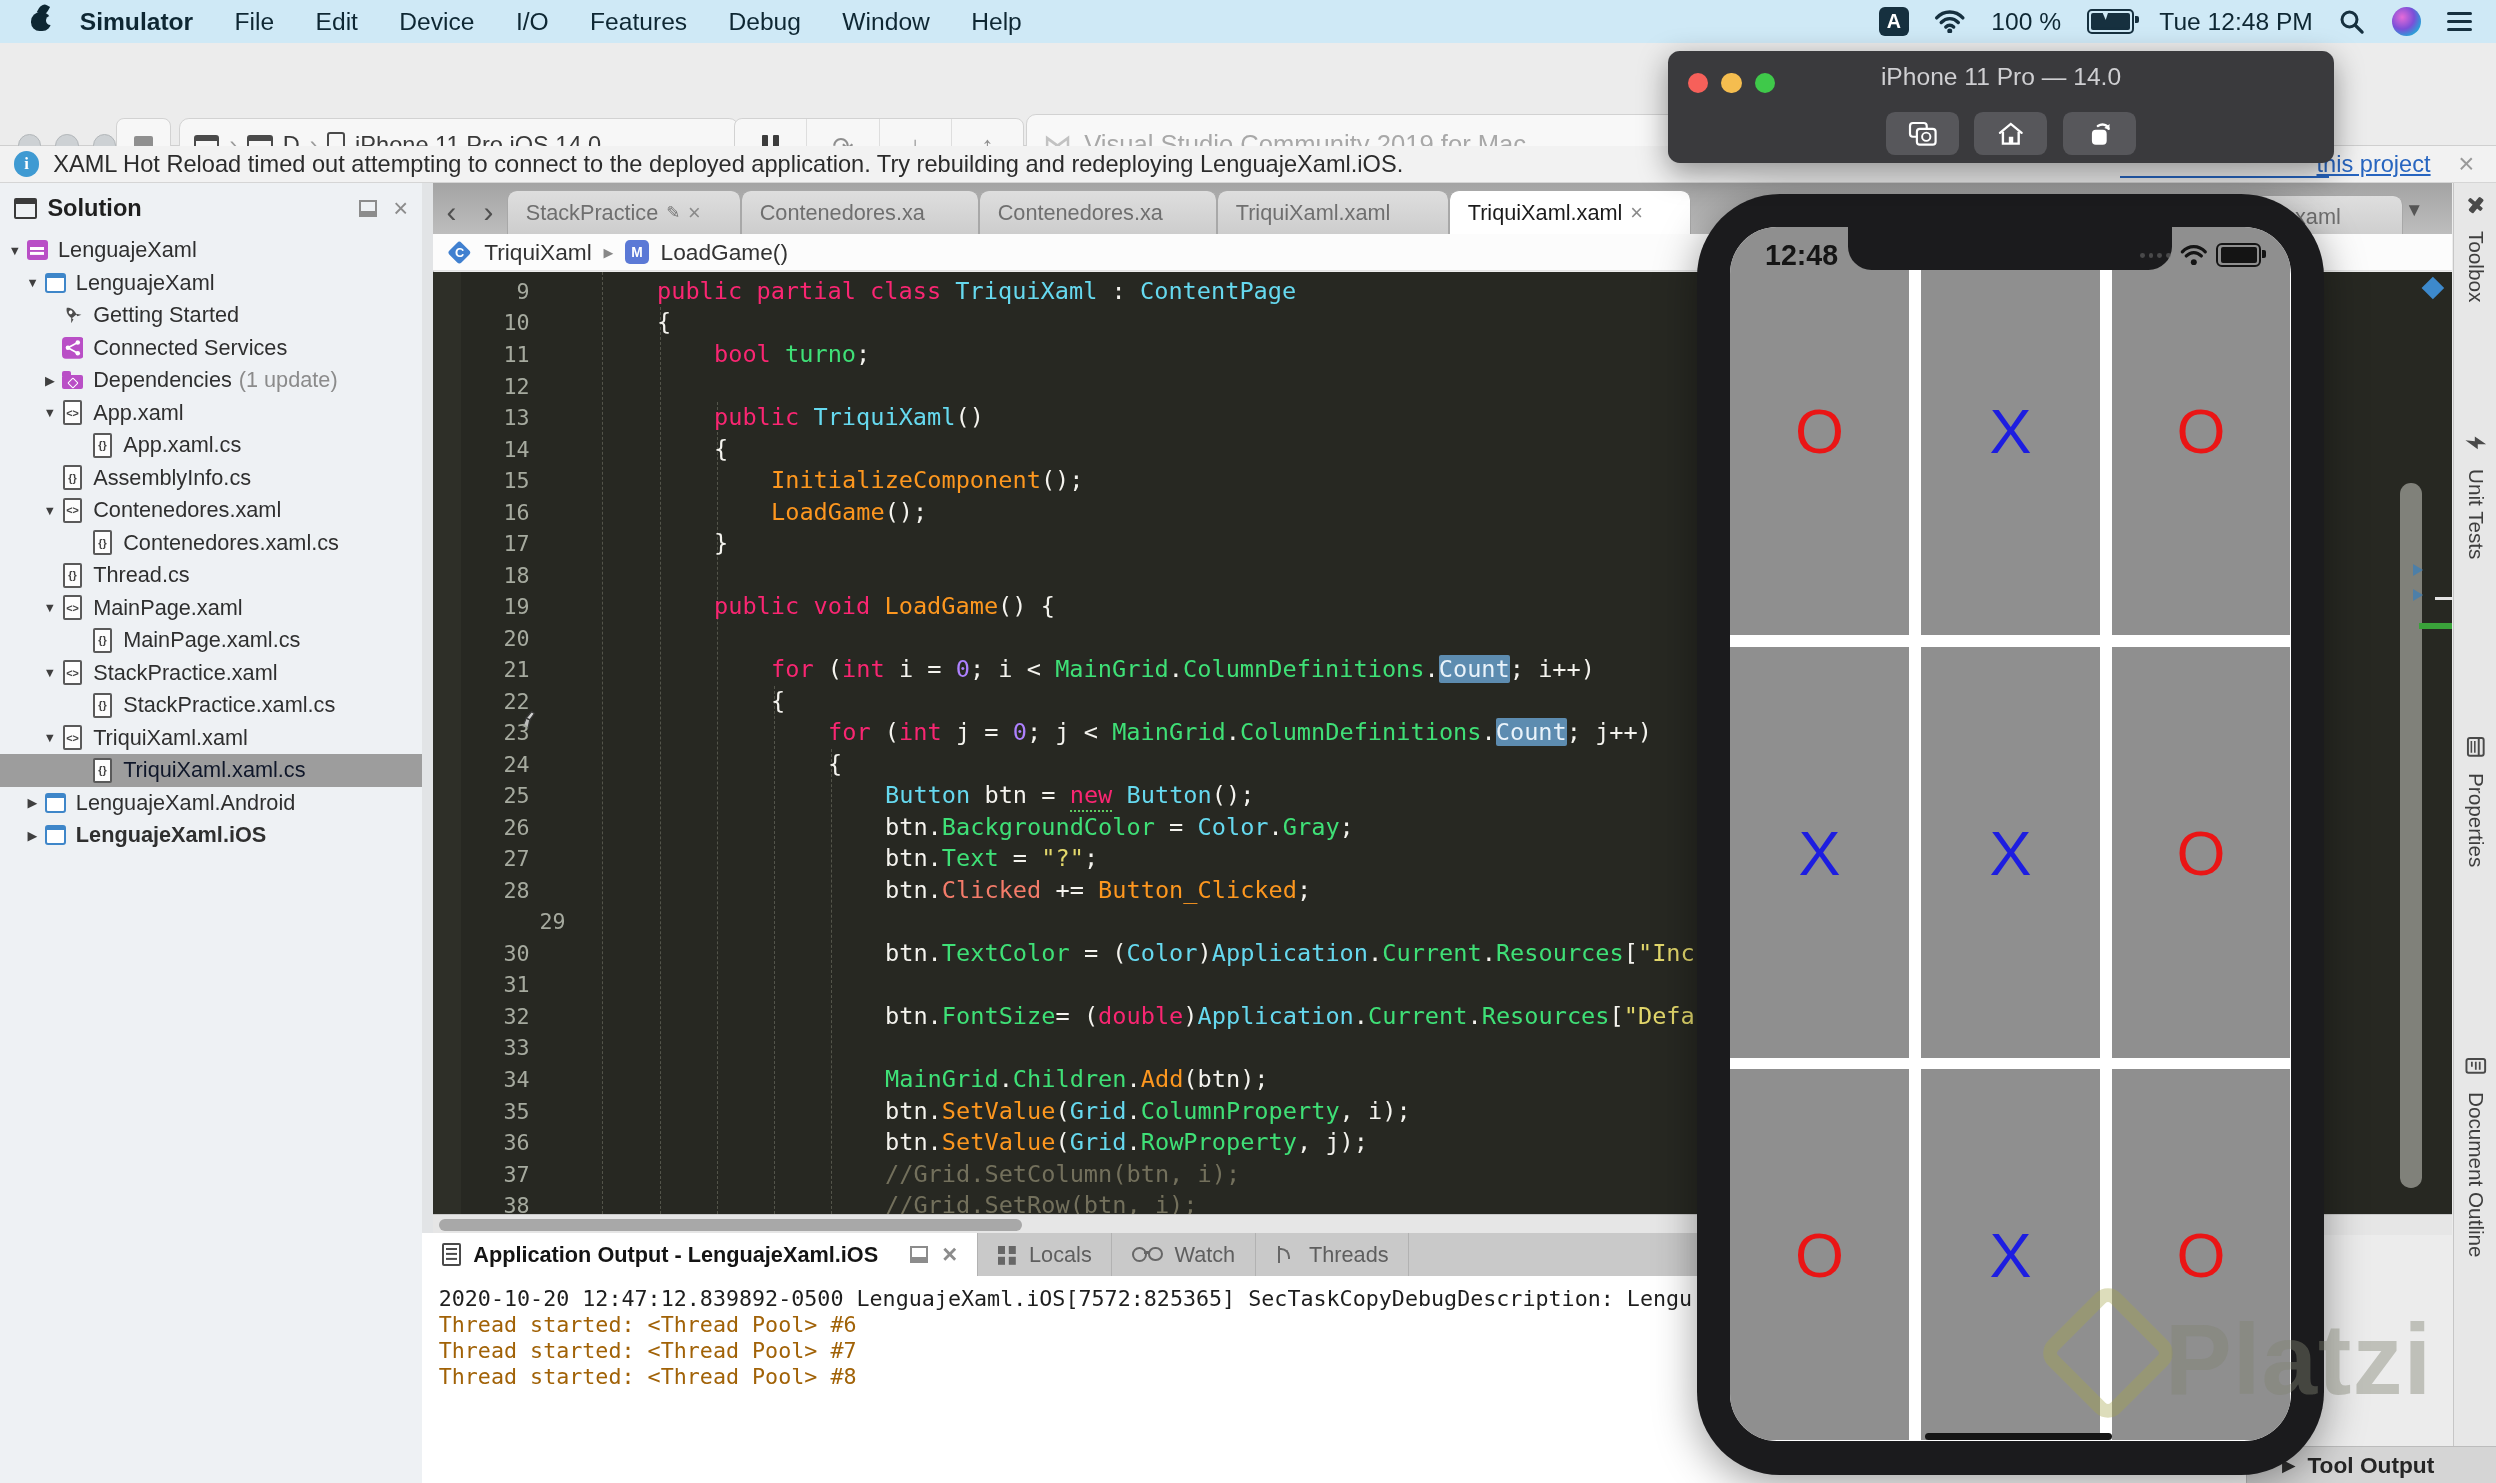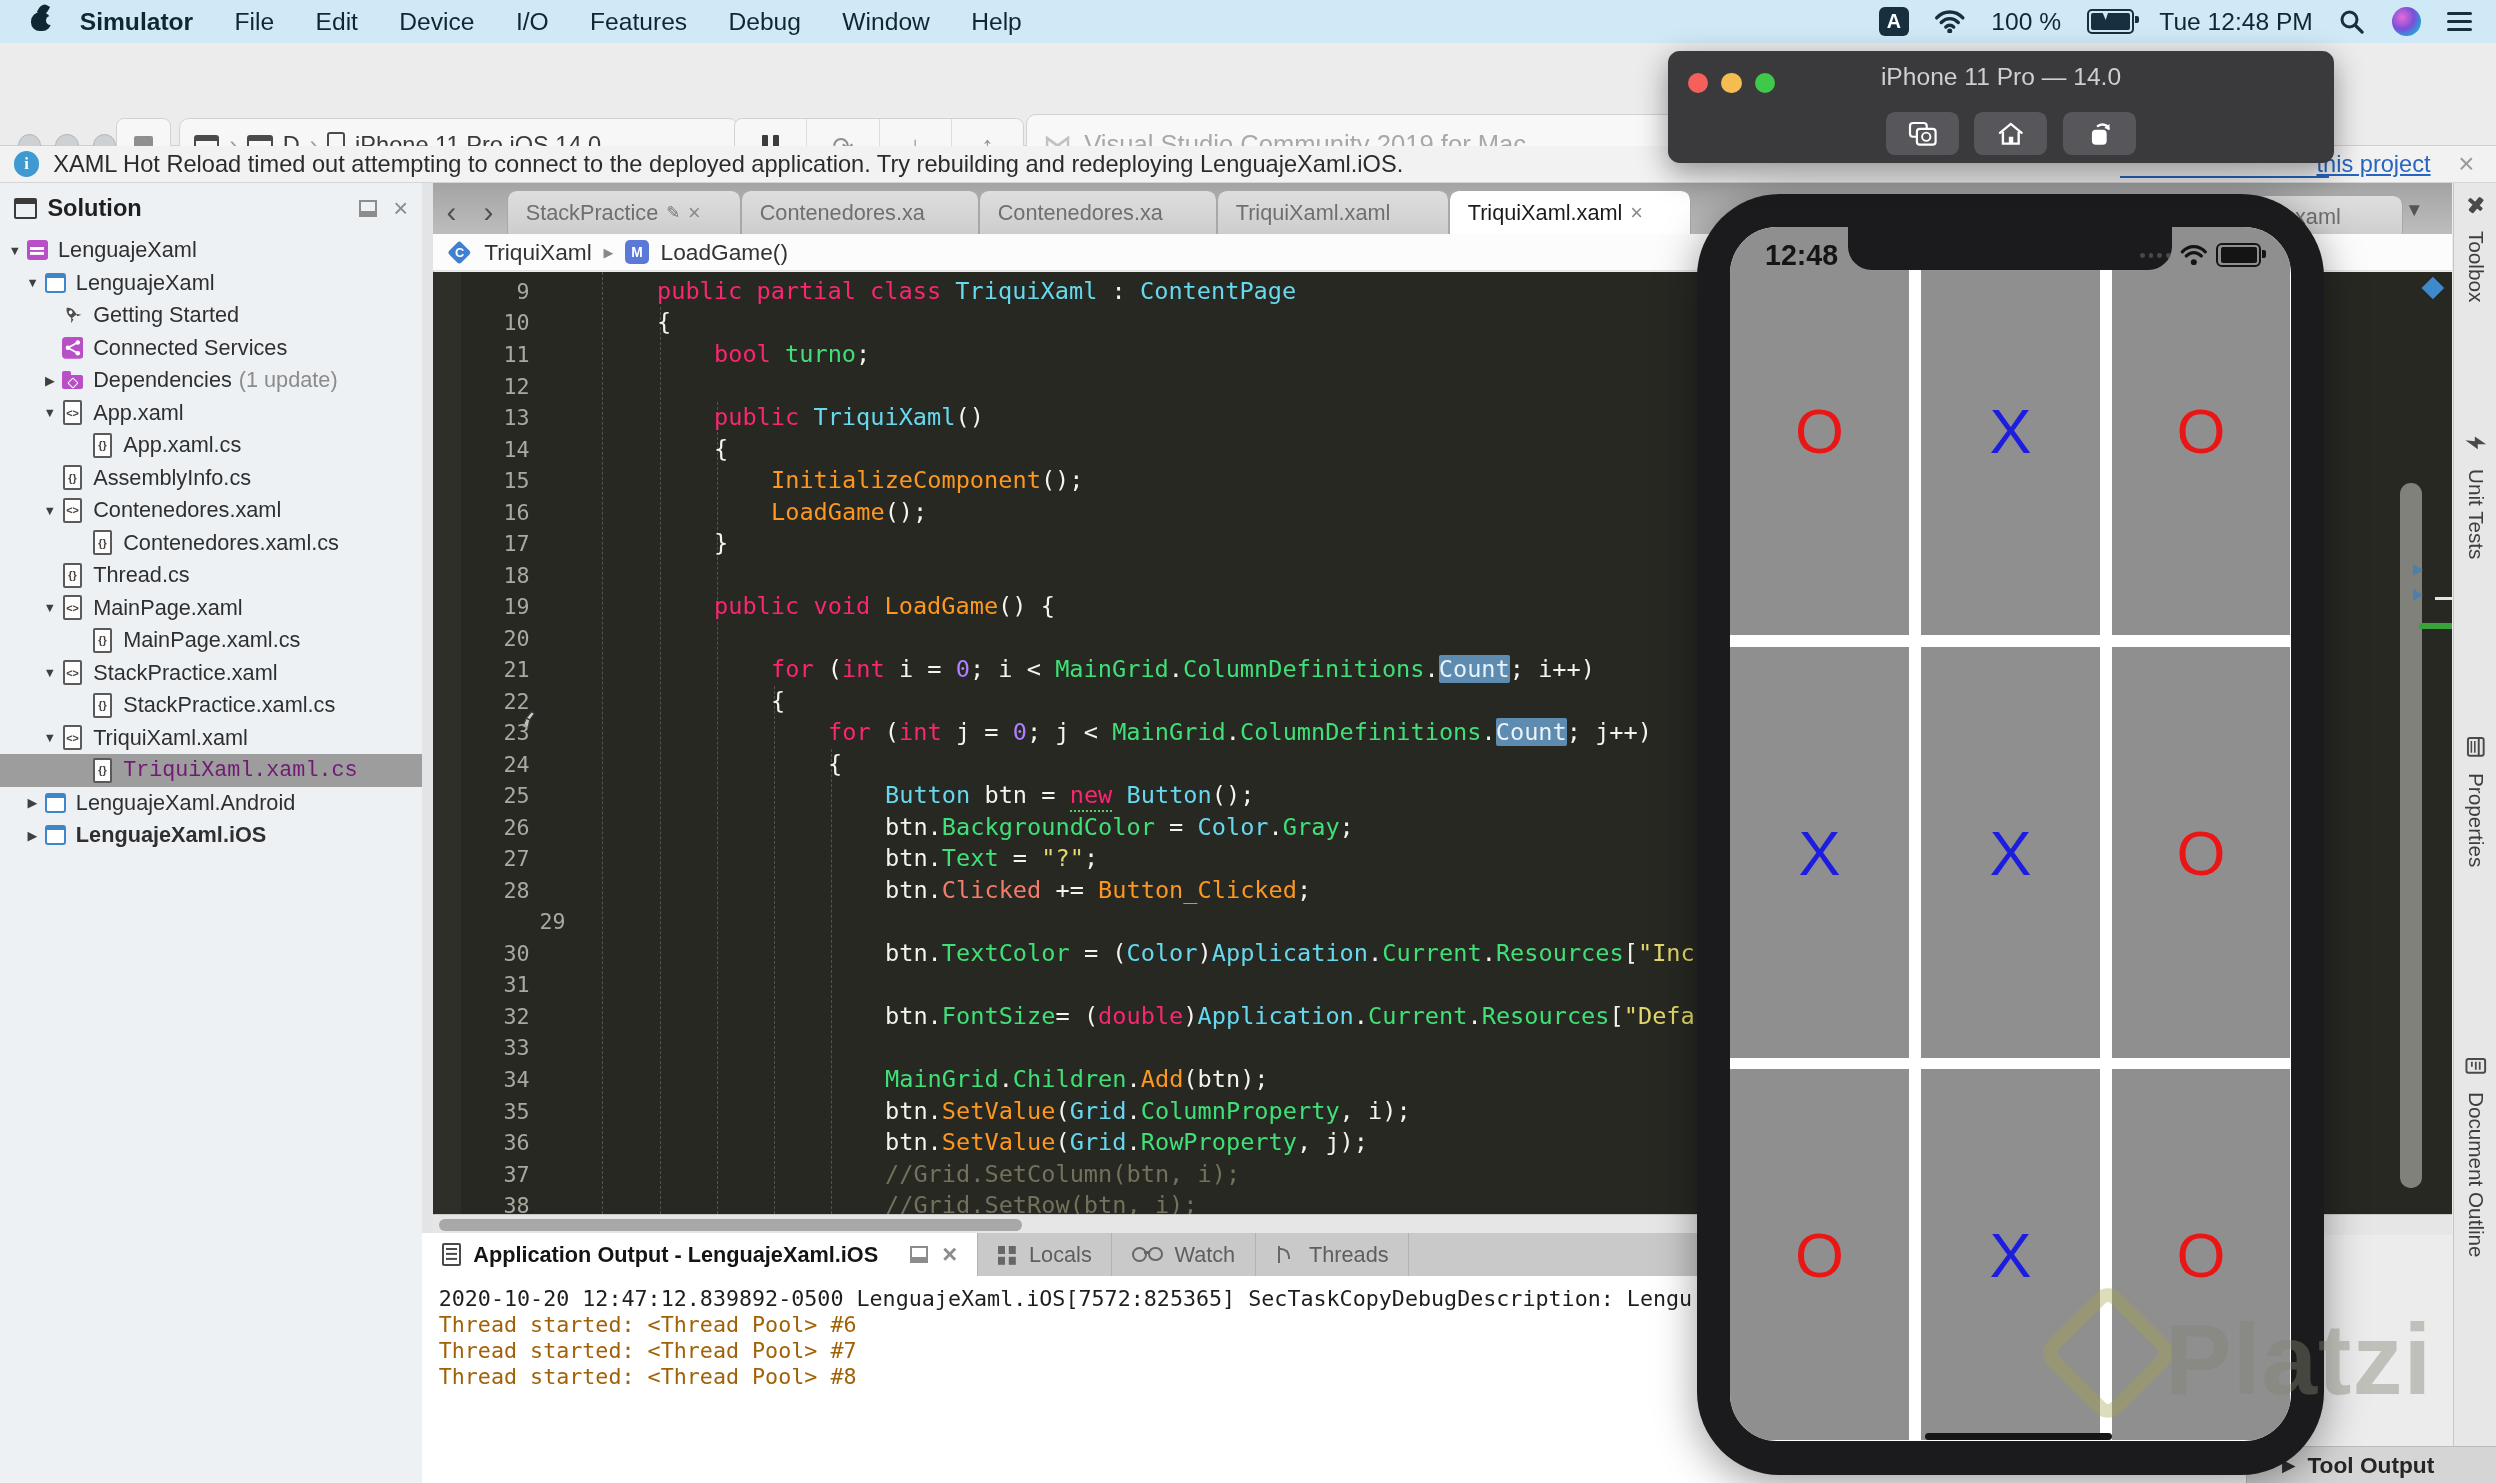--- a/index.html
+++ b/index.html
@@ -64,21 +64,21 @@
   .sol-head{height:51px;display:flex;align-items:center;padding:0 13.8px;}
   .sol-ic{width:19.7px;height:17.7px;border:2px solid #3a3a3a;border-radius:2px;position:relative;margin-right:9.9px;}
   .sol-ic::before{content:"";position:absolute;left:0;right:0;top:0;height:3.9px;background:#3a3a3a;}
   .sol-title{font-size:23.6px;font-weight:700;color:#1f1f1f;}
   .sol-head-ics{margin-left:auto;display:flex;gap:15.8px;align-items:center;color:#8e8e8e;}
   .dock-ic{width:14.8px;height:12.8px;border:2px solid #8c8c8c;position:relative;}
   .dock-ic::after{content:"";position:absolute;left:0;right:0;bottom:0;height:3.9px;background:#8c8c8c;}
   .x-ic{font-size:25.6px;line-height:19.7px;color:#8c8c8c;}
   .tree{position:absolute;left:0;top:51px;right:0;}
   .trow{height:32.5px;display:flex;align-items:center;font-size:21.7px;color:#2f2f2f;white-space:nowrap;}
-  .trow.sel{background:#9d9d9d;color:#701a75;font-family:Liberation Mono, monospace;}
+  .trow.sel{background:#9d9d9d;color:#0f172a;}
   .trow.bold .tlabel{font-weight:700;}
   .tarrow{width:21.7px;flex:none;font-size:12.8px;color:#3f3f3f;text-align:center;}
   .trow.sel .tarrow{color:#fff;}
   .tsuffix{color:#8b8b8b;margin-left:6.9px;}
   .ic{width:23.6px;height:23.6px;margin-right:8.9px;position:relative;flex:none;display:flex;align-items:center;justify-content:center;}
   .ic-solution::before{content:"";width:21.7px;height:19.7px;background:#b94fc6;border-radius:3px;}
   .ic-solution::after{content:"";position:absolute;left:4.9px;right:4.9px;top:8.9px;height:2.5px;background:#fff;box-shadow:0 4.9px 0 #fff;}
   .ic-project::before{content:"";width:16.7px;height:12.8px;background:#fff;border:2.5px solid #3e86c9;border-top-width:5.9px;border-radius:3px;}
   .ic-folder::before{content:"";position:absolute;left:1px;top:6.9px;width:21.7px;height:13.8px;background:#b94fc6;border-radius:2px;}
   .ic-folder::after{content:"";position:absolute;left:1px;top:3px;width:8.9px;height:4.9px;background:#b94fc6;border-radius:2px 2px 0 0;}

